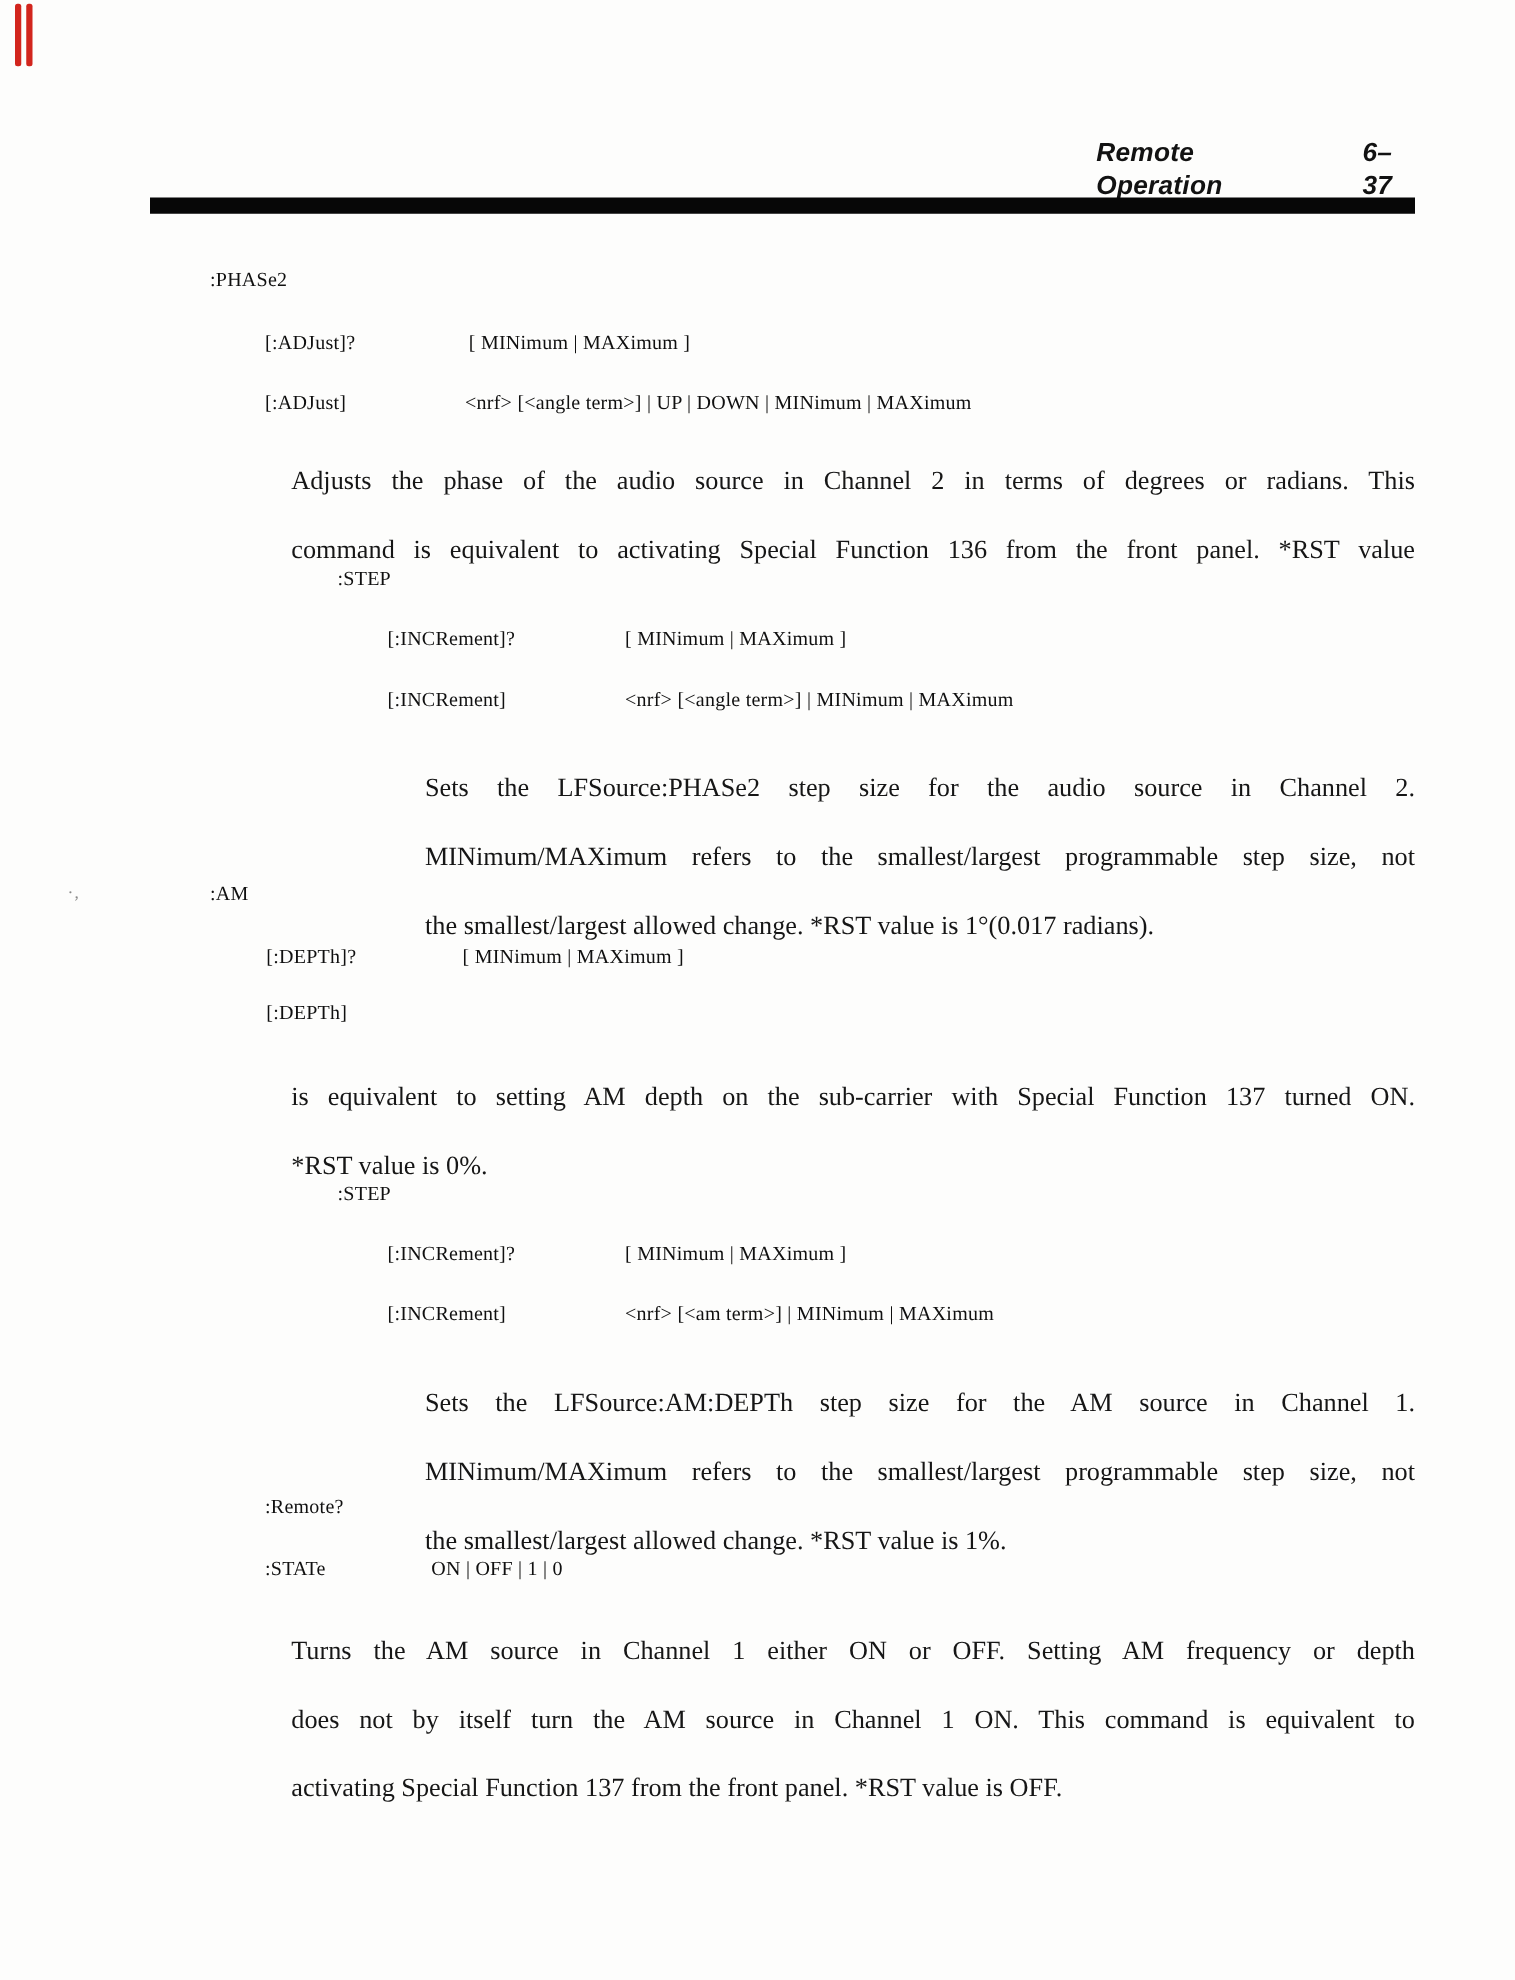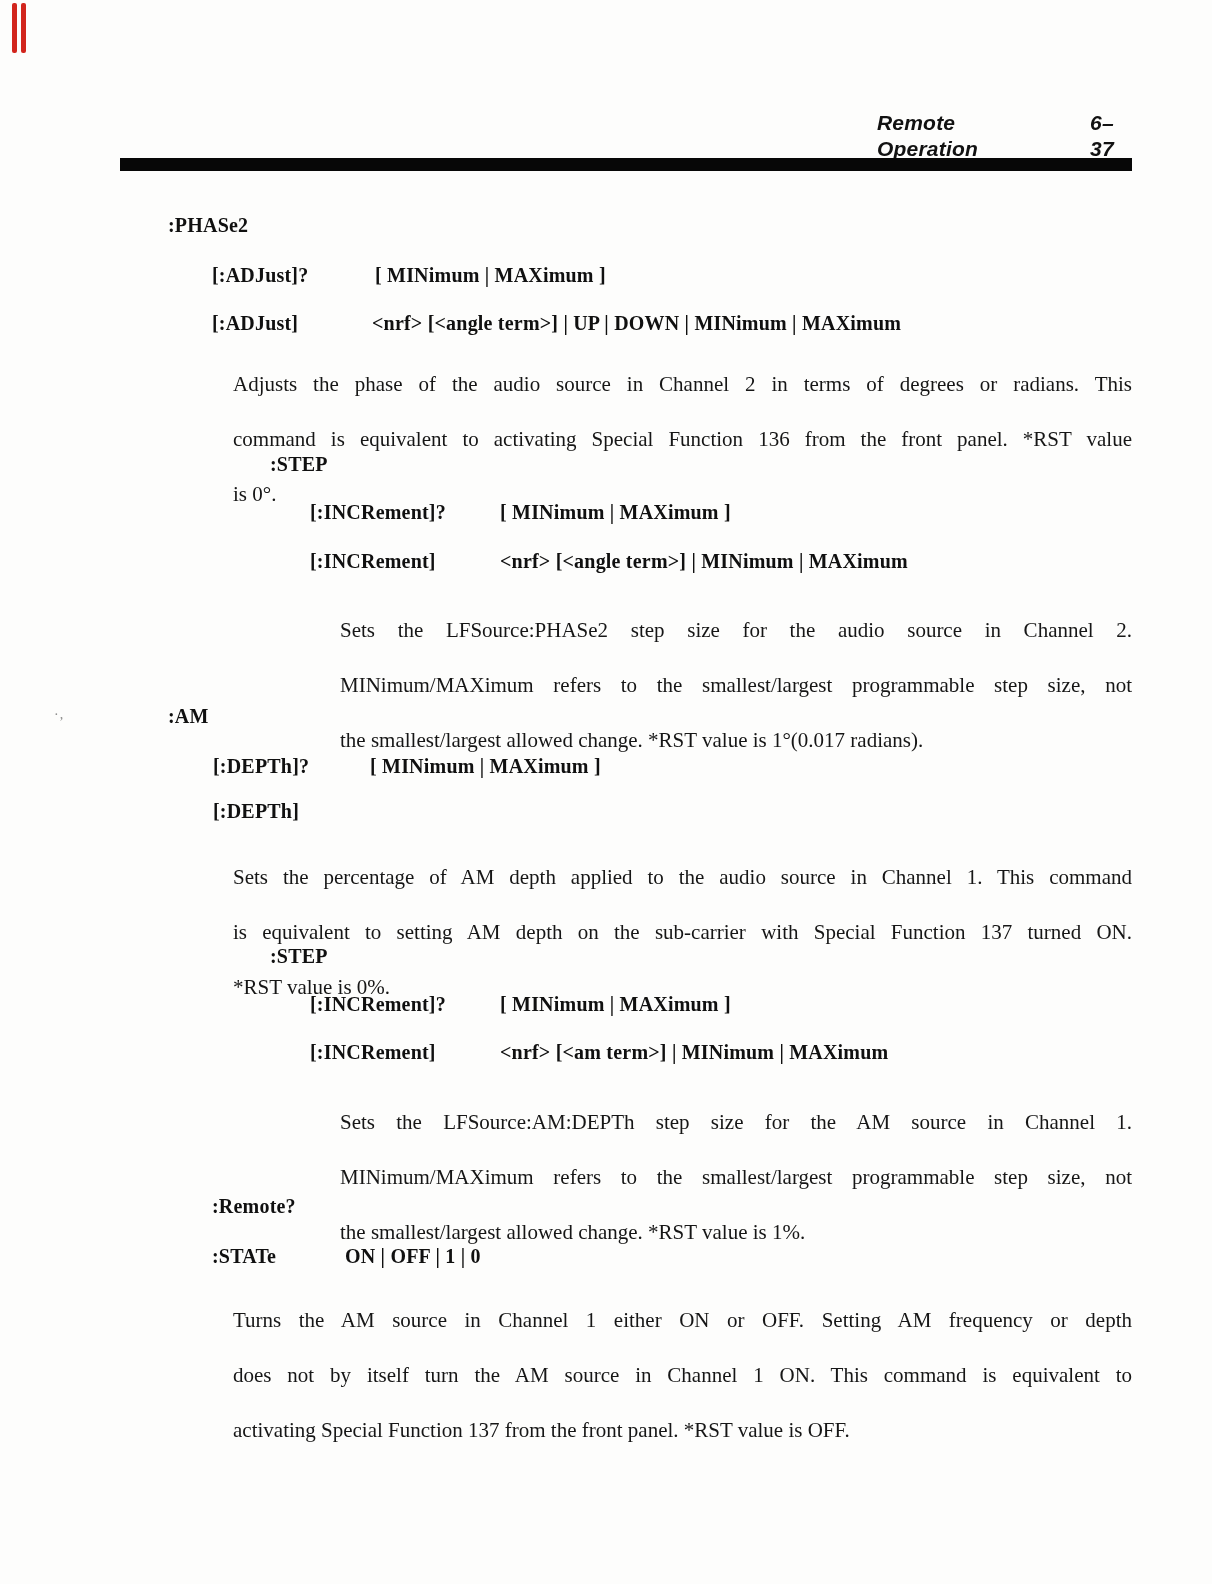--- a/index.html
+++ b/index.html
@@ -29,21 +29,21 @@
   
   .redmark{position:absolute;background:#d2251d;border-radius:2px;}
   .speck{
     position:absolute;color:rgba(20,20,20,.5);
     font-size:14px;line-height:14px;letter-spacing:1px;
   }
 
   
   .t{
     position:absolute;
-    font-size:20px;line-height:26px;font-weight:bold;
+    font-size:16px;line-height:26px;font-weight:normal;
     letter-spacing:.2px;white-space:pre;
     color:#101010;
   }
 
   
   .para{position:absolute;}
   .pl{
     font-size:21px;line-height:27px;
     text-align:justify;color:#161616;margin-top:28px;
   }
@@ -67,21 +67,20 @@
 
   <div class="t" style="left:212px;top:262px">[:ADJust]?</div>
   <div class="t" style="left:375px;top:262px">[ MINimum | MAXimum ]</div>
 
   <div class="t" style="left:212px;top:310px">[:ADJust]</div>
   <div class="t" style="left:372px;top:310px">&lt;nrf&gt; [&lt;angle term&gt;] | UP | DOWN | MINimum | MAXimum</div>
 
   <div class="para" style="left:233px;top:343px;width:899px">
     <div class="pl j">Adjusts the phase of the audio source in Channel 2 in terms of degrees or radians. This</div>
     <div class="pl j">command is equivalent to activating Special Function 136 from the front panel. *RST value</div>
-    <div class="pl">is 0°.</div>
   </div>
 
   <div class="t" style="left:270px;top:451px">:STEP</div>
 
   <div class="t" style="left:310px;top:499px">[:INCRement]?</div>
   <div class="t" style="left:500px;top:499px">[ MINimum | MAXimum ]</div>
 
   <div class="t" style="left:310px;top:548px">[:INCRement]</div>
   <div class="t" style="left:500px;top:548px">&lt;nrf&gt; [&lt;angle term&gt;] | MINimum | MAXimum</div>
 
@@ -92,21 +91,20 @@
   </div>
 
   <div class="t" style="left:168px;top:703px">:AM</div>
 
   <div class="t" style="left:213px;top:753px">[:DEPTh]?</div>
   <div class="t" style="left:370px;top:753px">[ MINimum | MAXimum ]</div>
 
   <div class="t" style="left:213px;top:798px">[:DEPTh]</div>
 
   <div class="para" style="left:233px;top:836px;width:899px">
-    <div class="pl j">Sets the percentage of AM depth applied to the audio source in Channel 1. This command</div>
     <div class="pl j">is equivalent to setting AM depth on the sub-carrier with Special Function 137 turned ON.</div>
     <div class="pl">*RST value is 0%.</div>
   </div>
 
   <div class="t" style="left:270px;top:943px">:STEP</div>
 
   <div class="t" style="left:310px;top:991px">[:INCRement]?</div>
   <div class="t" style="left:500px;top:991px">[ MINimum | MAXimum ]</div>
 
   <div class="t" style="left:310px;top:1039px">[:INCRement]</div>

